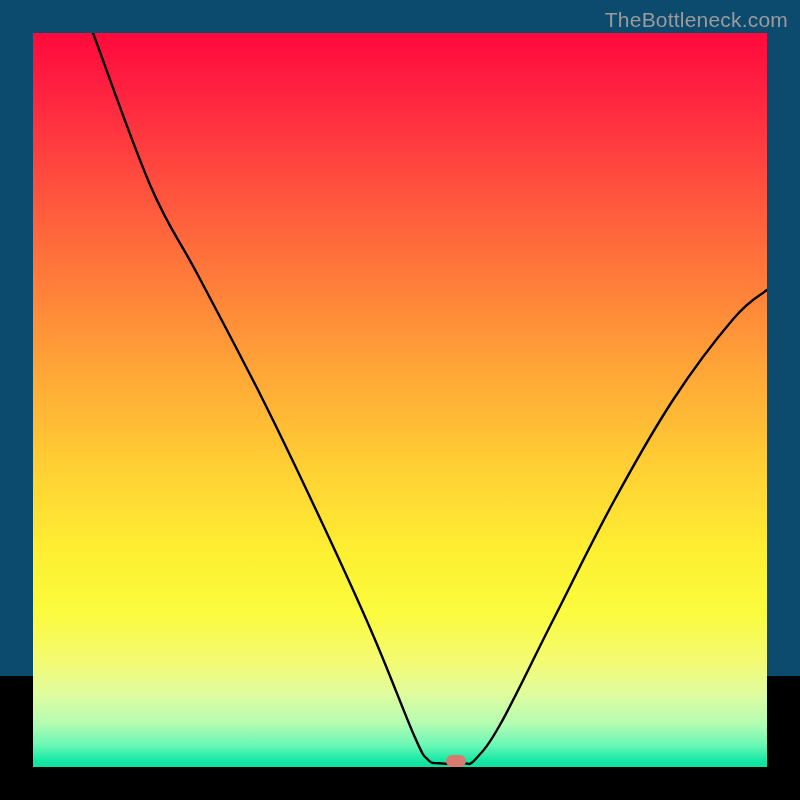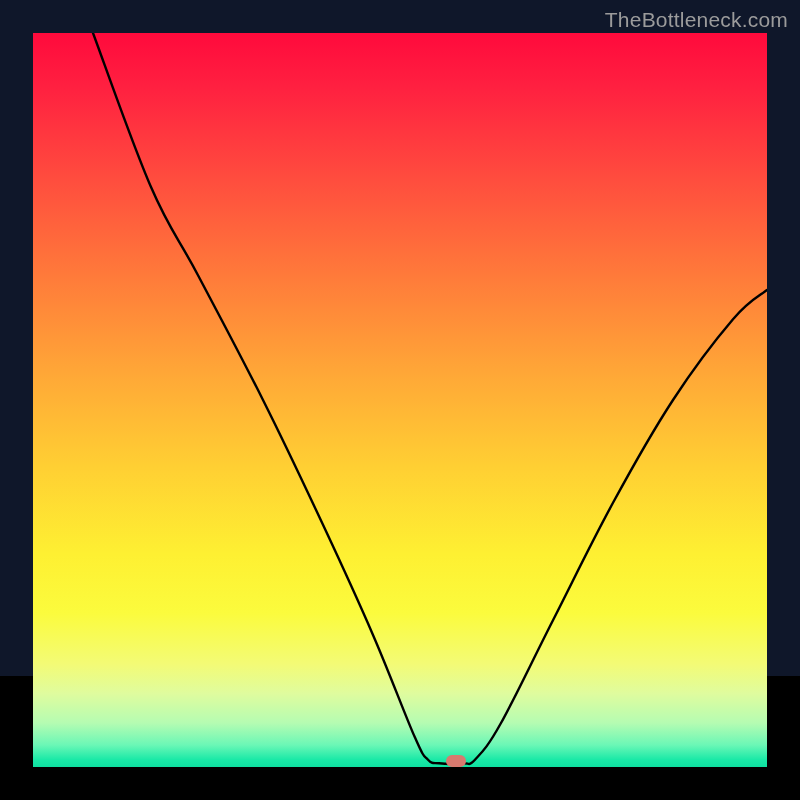--- a/index.html
+++ b/index.html
@@ -10,21 +10,21 @@
     background: #000;
     overflow: hidden;
     font-family: Arial, Helvetica, sans-serif;
   }
   .frame {
     position: absolute;
     left: 0;
     top: 0;
     width: 800px;
     height: 676px;
-    background: #0f172a;
+    background: #0c4a6e;
   }
   .plot {
     position: absolute;
     left: 33px;
     top: 33px;
     width: 734px;
     height: 734px;
     overflow: hidden;
   }
   .gradient {

